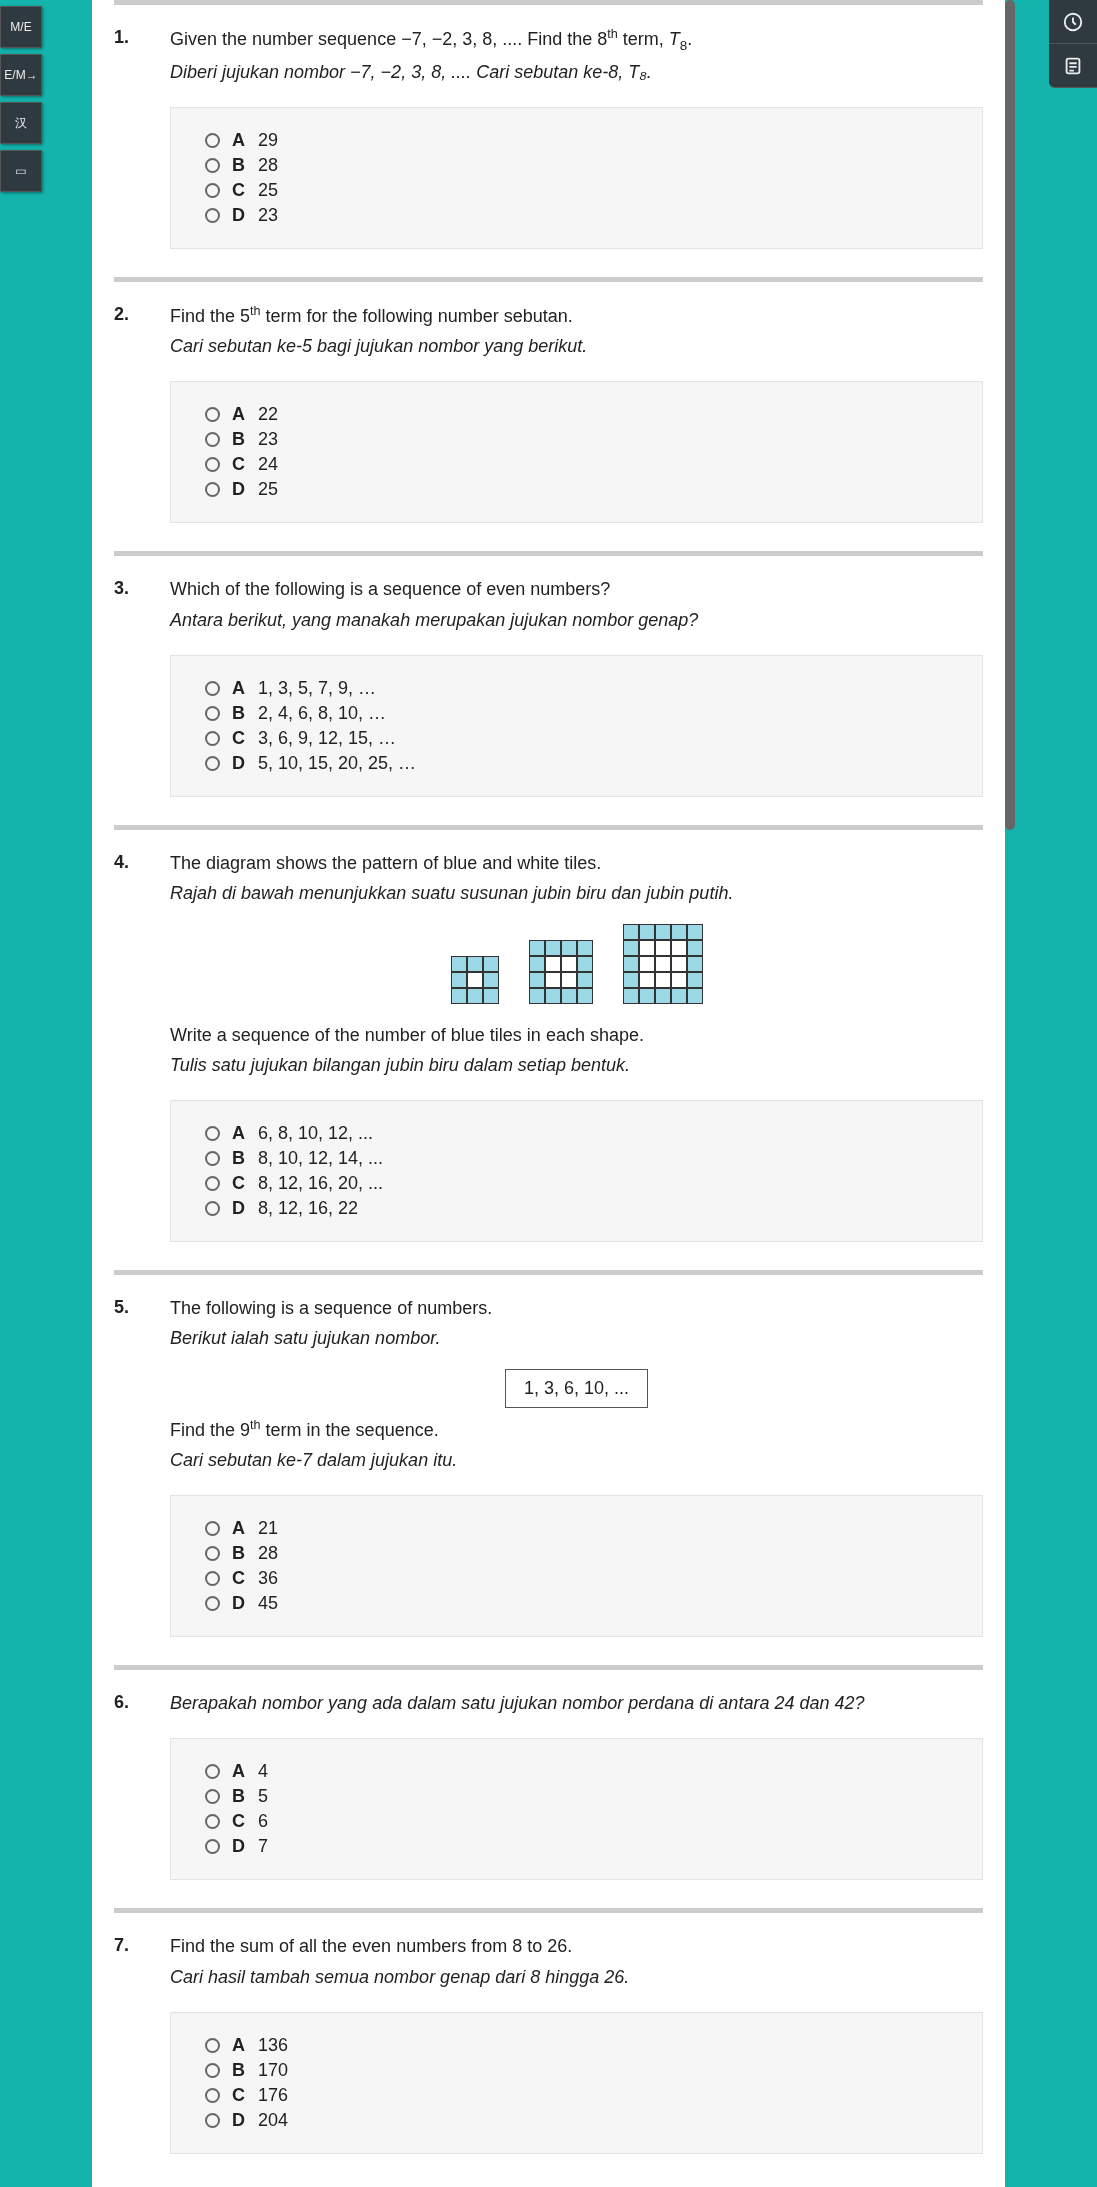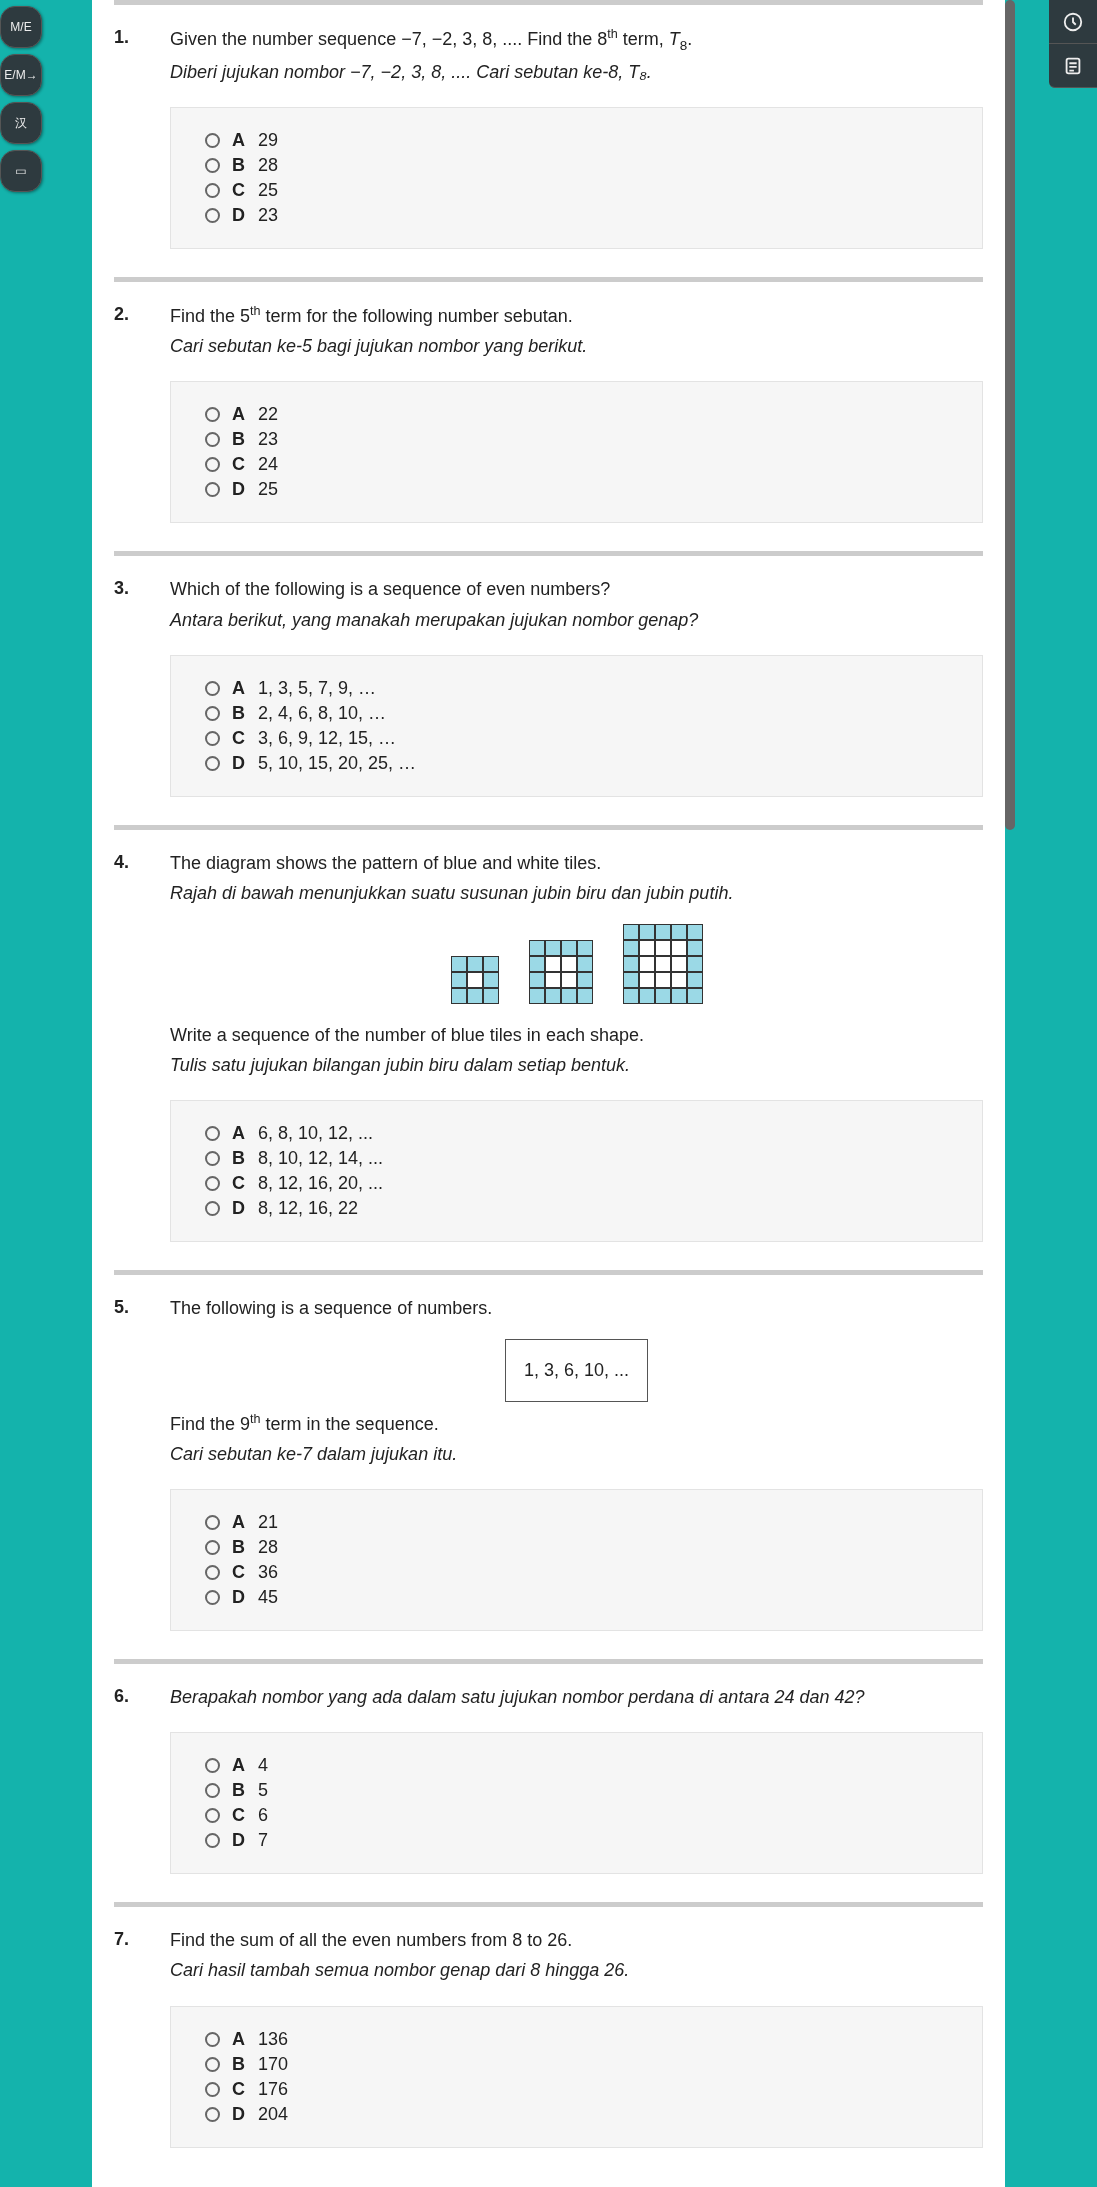--- a/index.html
+++ b/index.html
@@ -37,21 +37,21 @@
   .q-line em, .italic { font-style: italic; }
   sup { font-size: 0.7em; }
   .sub { font-size: 0.75em; vertical-align: sub; }
   .sequence-display {
     text-align: center;
     margin: 18px 0 8px 0;
   }
   .boxed-seq {
     display: inline-block;
     border: 1.5px solid #555;
-    padding: 20px 18px;
+    padding: 8px 18px;
   }
   .answer-box {
     background: #f6f6f6;
     border: 1px solid #e3e3e3;
     padding: 18px 34px;
     margin-top: 22px;
   }
   .opt-row {
     display: flex;
     align-items: center;
@@ -69,21 +69,21 @@
   .side-tabs-left {
     position: absolute;
     left: 0; top: 6px;
     display: flex; flex-direction: column;
     gap: 6px;
   }
   .side-tab {
     width: 42px; height: 42px;
     background: #2e3a3f;
     border: 1px solid #555;
-    border-radius: 15px;
+    border-radius: 1px;
     display:flex; align-items:center; justify-content:center;
     color:#eee; font-size:12px;
     box-shadow: 1px 1px 3px rgba(0,0,0,.4);
   }
   .side-tabs-right {
     position: absolute;
     right: 0; top: 0;
     display: flex; flex-direction: column;
     gap: 0;
   }
@@ -354,20 +354,21 @@
               <span class="opt-text">8, 12, 16, 22</span>
             </div>
         </div>
       </div>
     </div>
 
     <div class="question">
       <div class="q-num">5.</div>
       <div class="q-body">
         <div class="q-line">The following is a sequence of numbers.</div>
+        <div class="q-line italic">Berikut ialah satu jujukan nombor.</div>
         <div class="sequence-display"><span class="boxed-seq">1, 3, 6, 10, ...</span></div>
         <div class="q-line">
           <span>Find the 9</span><sup>th</sup><span> term in the sequence.</span>
         </div>
         <div class="q-line italic">Cari sebutan ke-7 dalam jujukan itu.</div>
         <div class="answer-box">
           <div class="opt-row">
               <span class="radio"></span>
               <span class="opt-letter">A</span>
               <span class="opt-text">21</span>

